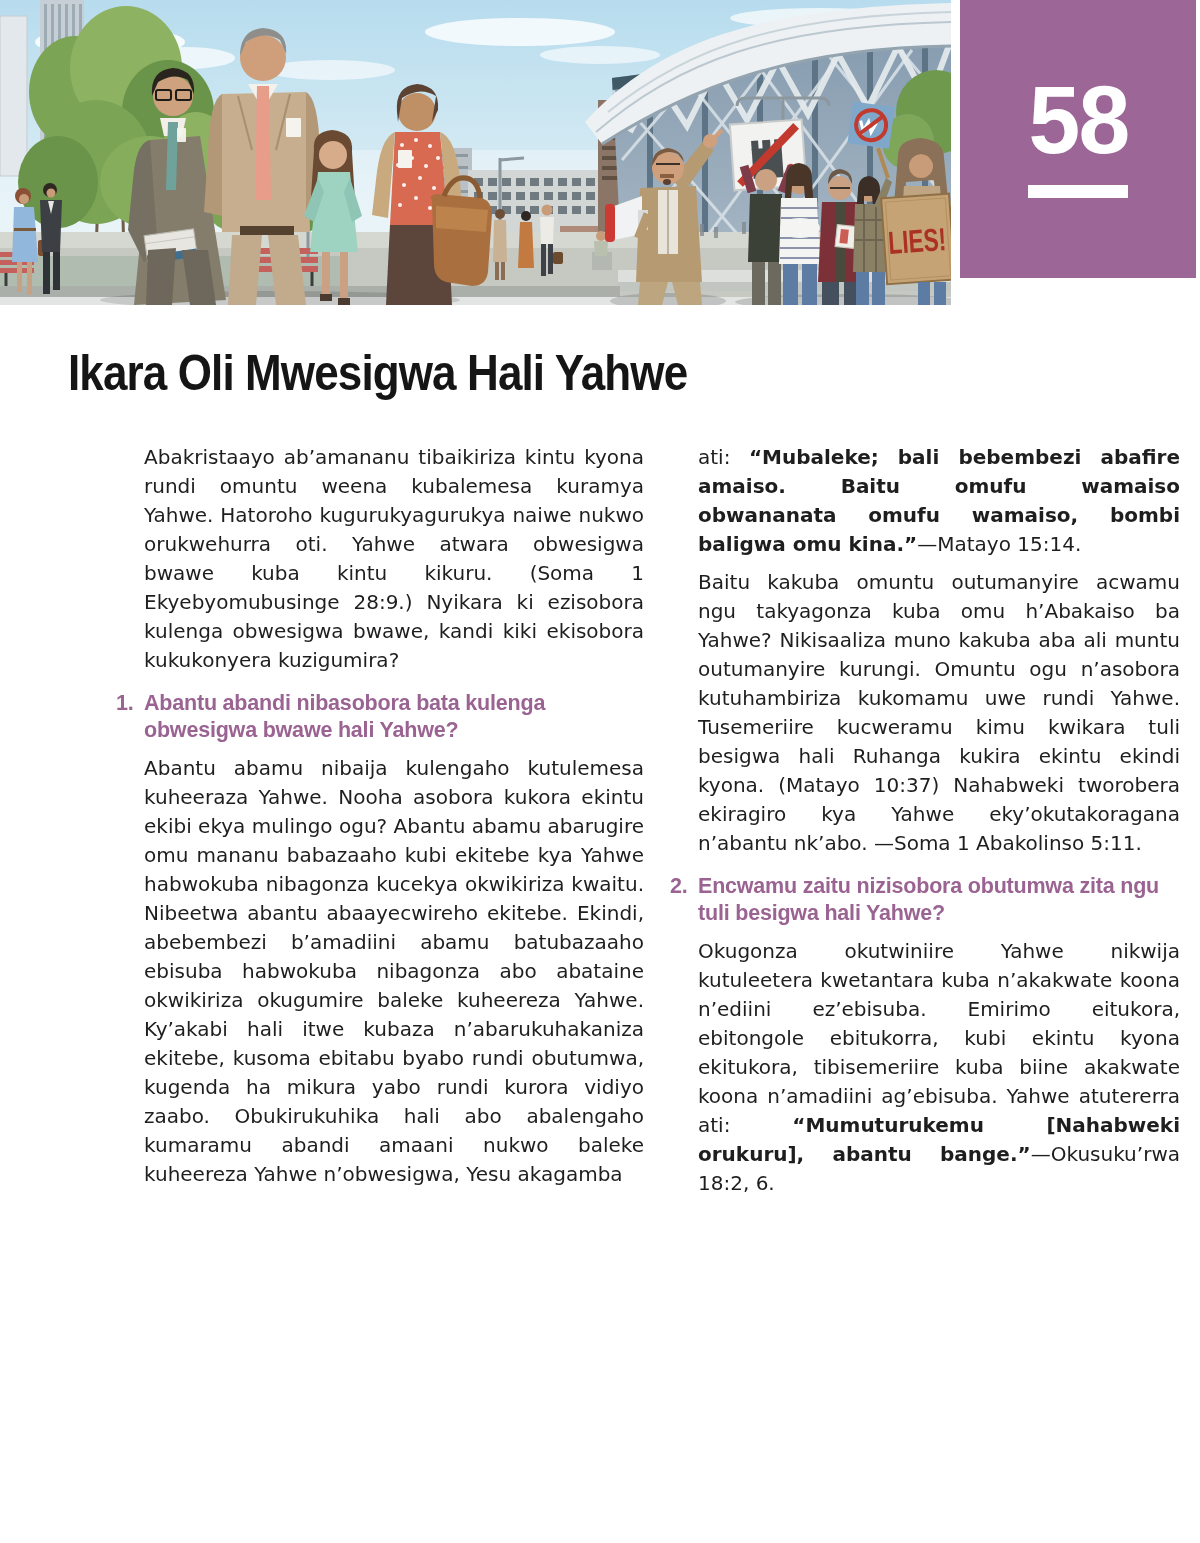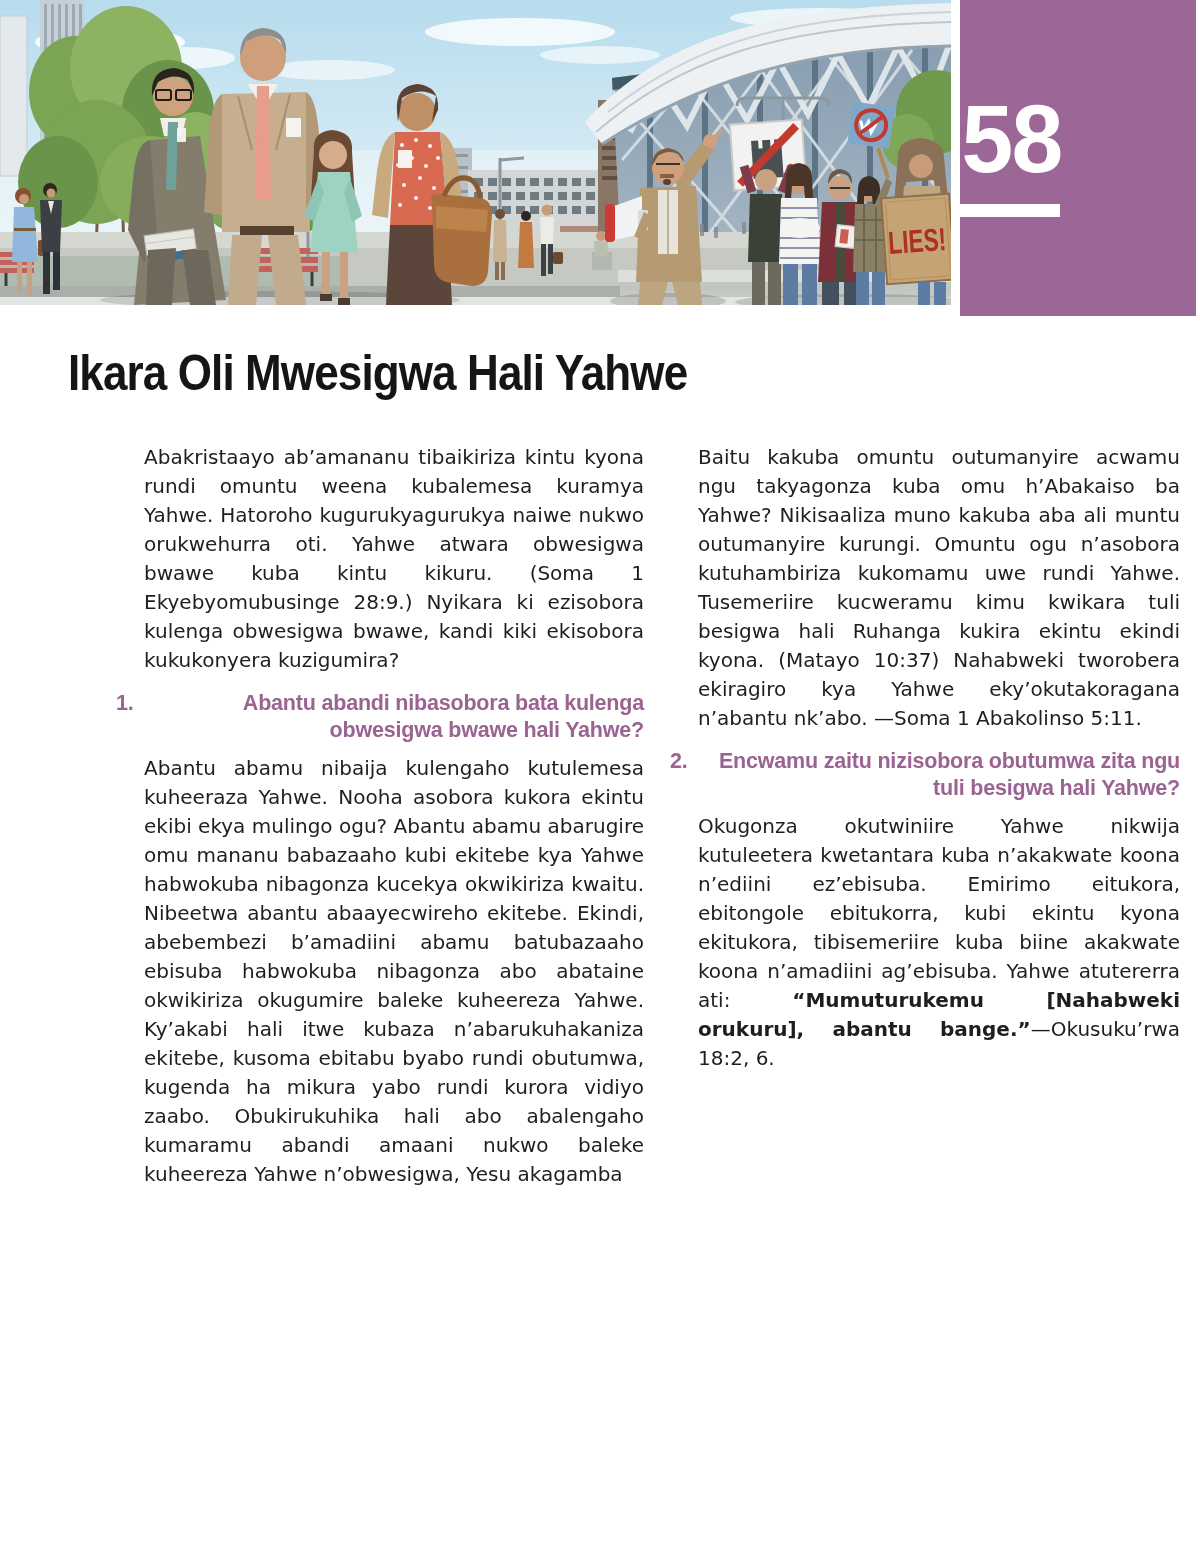--- a/index.html
+++ b/index.html
@@ -1,28 +1,28 @@
 <!DOCTYPE html>
 <html><head>
 <meta charset="utf-8">
 <style>
   html,body{margin:0;padding:0;background:#ffffff;}
   body{width:1200px;height:1543px;position:relative;font-family:"DejaVu Sans",sans-serif;color:#1e1e1e;overflow:hidden;}
   .photo-wrap{position:absolute;left:0;top:0;width:951px;height:305px;overflow:hidden;background:#cfe6f0;}
-  .lesson-badge{position:absolute;left:960px;top:0;width:236px;height:316px;display:flex;flex-direction:column;align-items:flex-start;justify-content:center;}
+  .lesson-badge{position:absolute;left:960px;top:0;width:236px;height:278px;display:flex;flex-direction:column;align-items:center;justify-content:center;}
   .lesson-num{color:#ffffff;font-family:"Liberation Sans",sans-serif;font-weight:bold;font-size:96px;line-height:1;letter-spacing:-2px;transform:scaleX(.97);margin-top:-8px;}
   .lesson-bar{width:100px;height:13px;background:#ffffff;margin-top:17px;}
   .page-title{position:absolute;left:68px;top:347px;margin:0;font-family:"Liberation Sans",sans-serif;font-weight:bold;font-size:50px;line-height:1.05;color:#151515;letter-spacing:-1px;transform:scaleX(.88);transform-origin:left center;white-space:nowrap;}
   .columns{position:absolute;left:68px;top:443px;width:1064px;display:grid;grid-template-columns:528px 510px;column-gap:26px;margin-left:48px;}
   .col{font-size:20px;line-height:29px;}
   .para{margin:0 0 9px 0;padding-left:28px;text-align:justify;}
   .para .b{font-weight:bold;}
   .q{display:flex;margin:15px 0 10px 0;color:#9a6392;font-family:"Liberation Sans",sans-serif;font-weight:bold;font-size:21.5px;line-height:27px;letter-spacing:-0.2px;}
   .qnum{width:28px;flex:none;}
-  .qtext{flex:1;text-align:right;}
+  .qtext{flex:1;}
 </style>
 </head>
 <body>
 
 <div class="photo-wrap">
 <svg width="951" height="305" viewBox="0 0 951 305">
   <defs>
     <linearGradient id="sky" x1="0" y1="0" x2="0" y2="1">
       <stop offset="0" stop-color="#b7dcee"></stop>
           <stop offset="0.6" stop-color="#d8ecf4"></stop>
@@ -470,20 +470,21 @@
 <div class="columns">
   <div class="col">
     <p class="para"><span>Abakristaayo ab’amananu tibaikiriza kintu kyona rundi omuntu weena kubalemesa kuramya Yahwe. Hatoroho kugurukyagurukya naiwe nukwo orukwehurra oti. Yahwe atwara obwesigwa bwawe kuba kintu kikuru. (Soma 1 Ekyebyomubusinge 28:9.) Nyikara ki ezisobora kulenga obwesigwa bwawe, kandi kiki ekisobora kukukonyera kuzigumira?</span></p>
     <div class="q">
       <span class="qnum">1.</span>
       <span class="qtext">Abantu abandi nibasobora bata kulenga obwesigwa bwawe hali Yahwe?</span>
     </div>
     <p class="para"><span>Abantu abamu nibaija kulengaho kutulemesa kuheeraza Yahwe. Nooha asobora kukora ekintu ekibi ekya mulingo ogu? Abantu abamu abarugire omu mananu babazaaho kubi ekitebe kya Yahwe habwokuba nibagonza kucekya okwikiriza kwaitu. Nibeetwa abantu abaayecwireho ekitebe. Ekindi, abebembezi b’amadiini abamu batubazaaho ebisuba habwokuba nibagonza abo abataine okwikiriza okugumire baleke kuheereza Yahwe. Ky’akabi hali itwe kubaza n’abarukuhakaniza ekitebe, kusoma ebitabu byabo rundi obutumwa, kugenda ha mikura yabo rundi kurora vidiyo zaabo. Obukirukuhika hali abo abalengaho kumaramu abandi amaani nukwo baleke kuheereza Yahwe n’obwesigwa, Yesu akagamba</span></p>
   </div>
   <div class="col">
+    <p class="para"><span>ati: </span><span class="b">“Mubaleke; bali bebembezi abafire amaiso. Baitu omufu wamaiso obwananata omufu wamaiso, bombi baligwa omu kina.”</span><span>—Matayo 15:14.</span></p>
     <p class="para"><span>Baitu kakuba omuntu outumanyire acwamu ngu takyagonza kuba omu h’Abakaiso ba Yahwe? Nikisaaliza muno kakuba aba ali muntu outumanyire kurungi. Omuntu ogu n’asobora kutuhambiriza kukomamu uwe rundi Yahwe. Tusemeriire kucweramu kimu kwikara tuli besigwa hali Ruhanga kukira ekintu ekindi kyona. (Matayo 10:37) Nahabweki tworobera ekiragiro kya Yahwe eky’okutakoragana n’abantu nk’abo. —Soma 1 Abakolinso 5:11.</span></p>
     <div class="q">
       <span class="qnum">2.</span>
       <span class="qtext">Encwamu zaitu nizisobora obutumwa zita ngu tuli besigwa hali Yahwe?</span>
     </div>
     <p class="para"><span>Okugonza okutwiniire Yahwe nikwija kutuleetera kwetantara kuba n’akakwate koona n’ediini ez’ebisuba. Emirimo eitukora, ebitongole ebitukorra, kubi ekintu kyona ekitukora, tibisemeriire kuba biine akakwate koona n’amadiini ag’ebisuba. Yahwe atutererra ati: </span><span class="b">“Mumuturukemu [Nahabweki orukuru], abantu bange.”</span><span>—Okusuku’rwa 18:2, 6.</span></p>
   </div>
 </div>
 
 </body></html>

